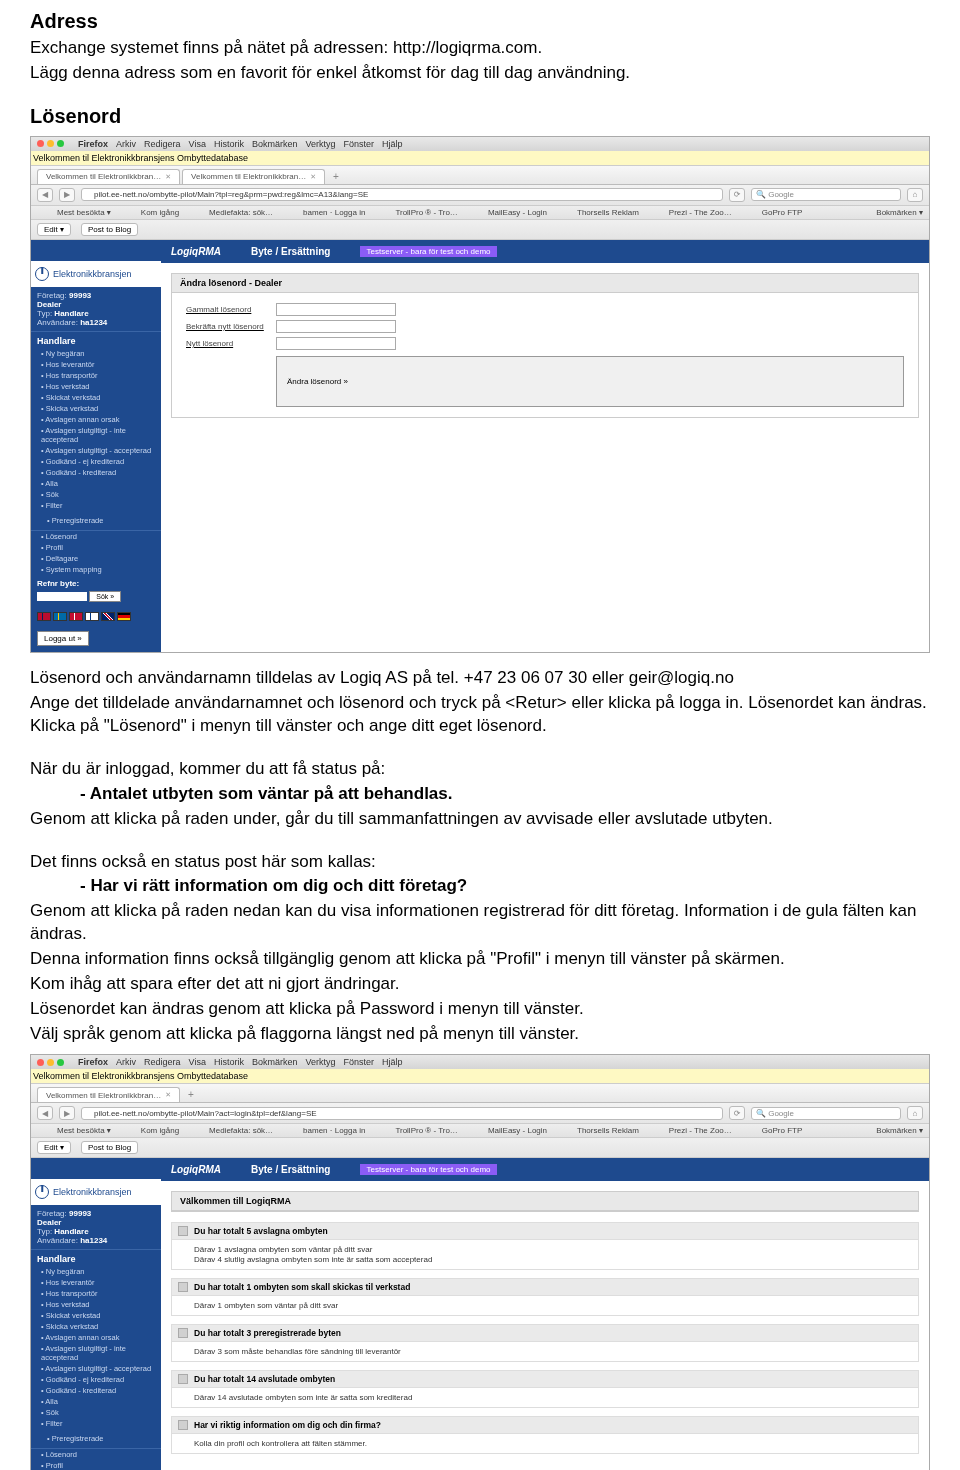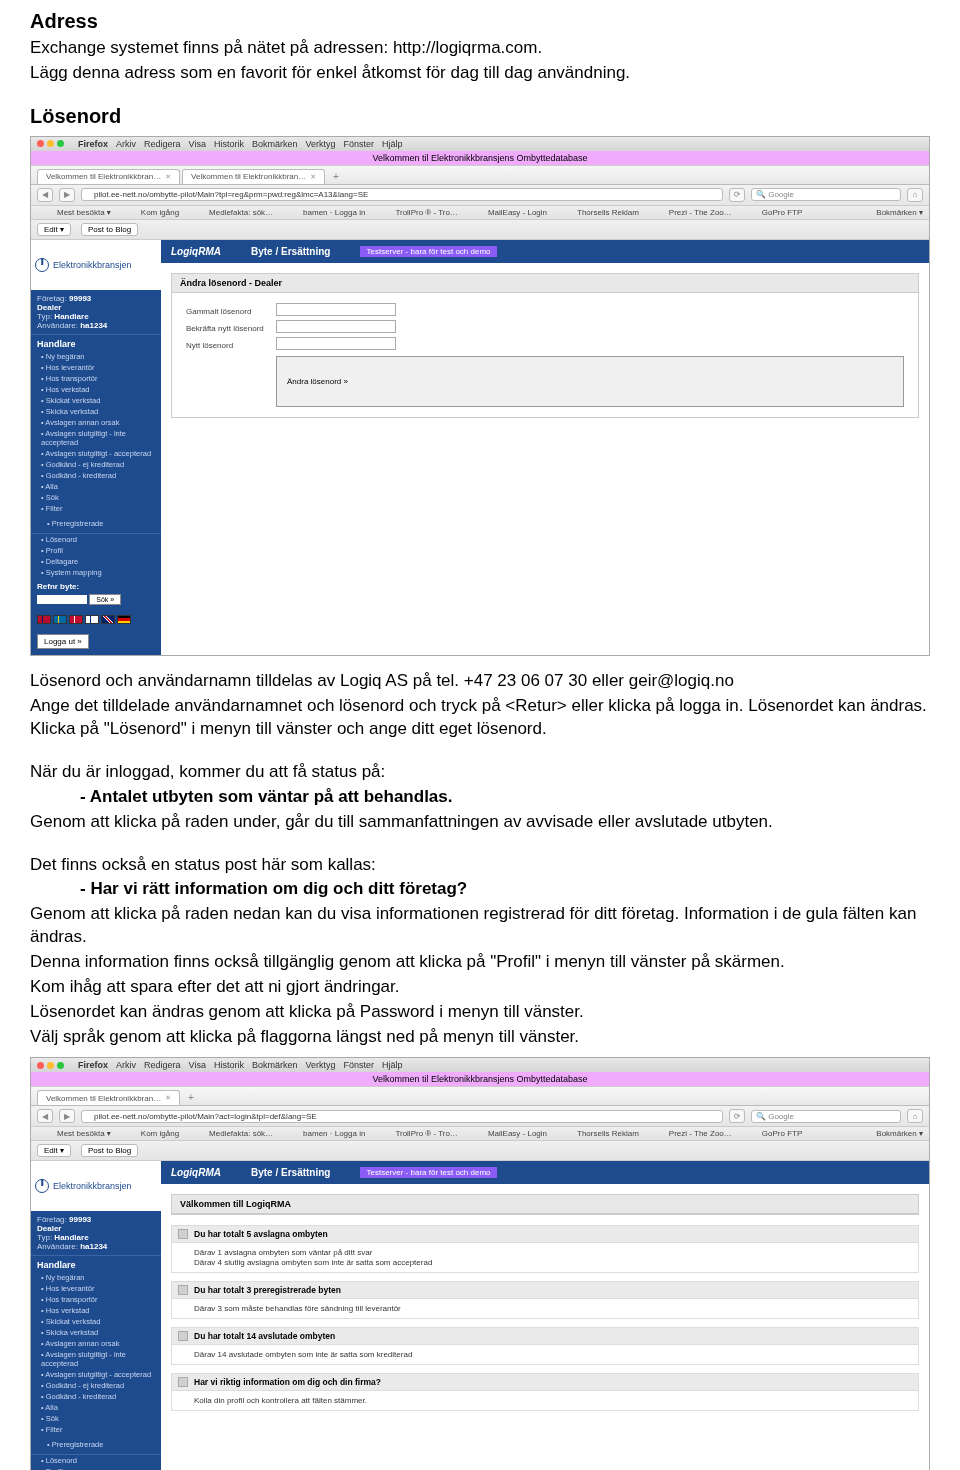--- a/index.html
+++ b/index.html
@@ -39,22 +39,21 @@
       gap: 8px;
       font-size: 9px;
     }
     .traffic-lights { display: flex; gap: 3px; margin-right: 6px; }
     .dot { width: 7px; height: 7px; border-radius: 50%; }
     .dot.red { background: #ff5f57; }
     .dot.yellow { background: #febc2e; }
     .dot.green { background: #28c840; }
     .menubar-item { color: #333; }
     .sub-titlebar {
-      background: #f0abfc;
-      text-align: center;
+      background: #fef9c3;
       font-size: 9px;
       padding: 2px;
       border-bottom: 1px solid #ccc;
     }
     .tabs-bar {
       background: linear-gradient(#f7f7f7, #e8e8e8);
       display: flex;
       gap: 2px;
       padding: 3px 6px 0 6px;
       border-bottom: 1px solid #bbb;
@@ -146,25 +145,26 @@
     .app-sidebar {
       width: 130px;
       background: #1e4a8e;
       color: #fff;
       font-size: 8px;
       padding: 0;
     }
     .app-logo-box {
       background: #fff;
       color: #1e4a8e;
-      padding: 18px 4px;
+      padding: 6px 4px;
       display: flex;
       align-items: center;
       gap: 4px;
       font-size: 9px;
+      margin-top: 21px;
     }
     .power-icon {
       width: 14px; height: 14px;
       border: 1.5px solid #1e4a8e;
       border-radius: 50%;
       position: relative;
     }
     .power-icon::after {
       content: '';
       position: absolute;
@@ -263,22 +263,23 @@
       font-size: 9px;
       font-weight: bold;
       border-bottom: 1px solid #ccc;
     }
     .panel-body {
       padding: 10px 14px;
       font-size: 8px;
     }
     .form-row {
       display: flex;
-      align-items: flex-end;
+      align-items: center;
       margin-bottom: 4px;
+      text-decoration: underline;
     }
     .form-row label { width: 90px; color: #444; }
     .form-row input {
       width: 120px;
       border: 1px solid #aaa;
       height: 13px;
       font-size: 8px;
     }
     .save-btn {
       background: #f0f0f0;
@@ -578,20 +579,29 @@
               <span>Du har totalt 5 avslagna ombyten</span>
             </div>
           <div class="status-body">
             <div>Därav 1 avslagna ombyten som väntar på ditt svar</div>
             <div>Därav 4 slutlig avslagna ombyten som inte är satta som accepterad</div>
           </div>
         </div>
         <div class="status-panel">
           <div class="status-header">
               <span class="icon-box"></span>
+              <span>Du har totalt 1 ombyten som skall skickas til verkstad</span>
+            </div>
+          <div class="status-body">
+            <div>Därav 1 ombyten som väntar på ditt svar</div>
+          </div>
+        </div>
+        <div class="status-panel">
+          <div class="status-header">
+              <span class="icon-box"></span>
               <span>Du har totalt 3 preregistrerade byten</span>
             </div>
           <div class="status-body">
             <div>Därav 3 som måste behandlas före sändning till leverantör</div>
           </div>
         </div>
         <div class="status-panel">
           <div class="status-header">
               <span class="icon-box"></span>
               <span>Du har totalt 14 avslutade ombyten</span>

